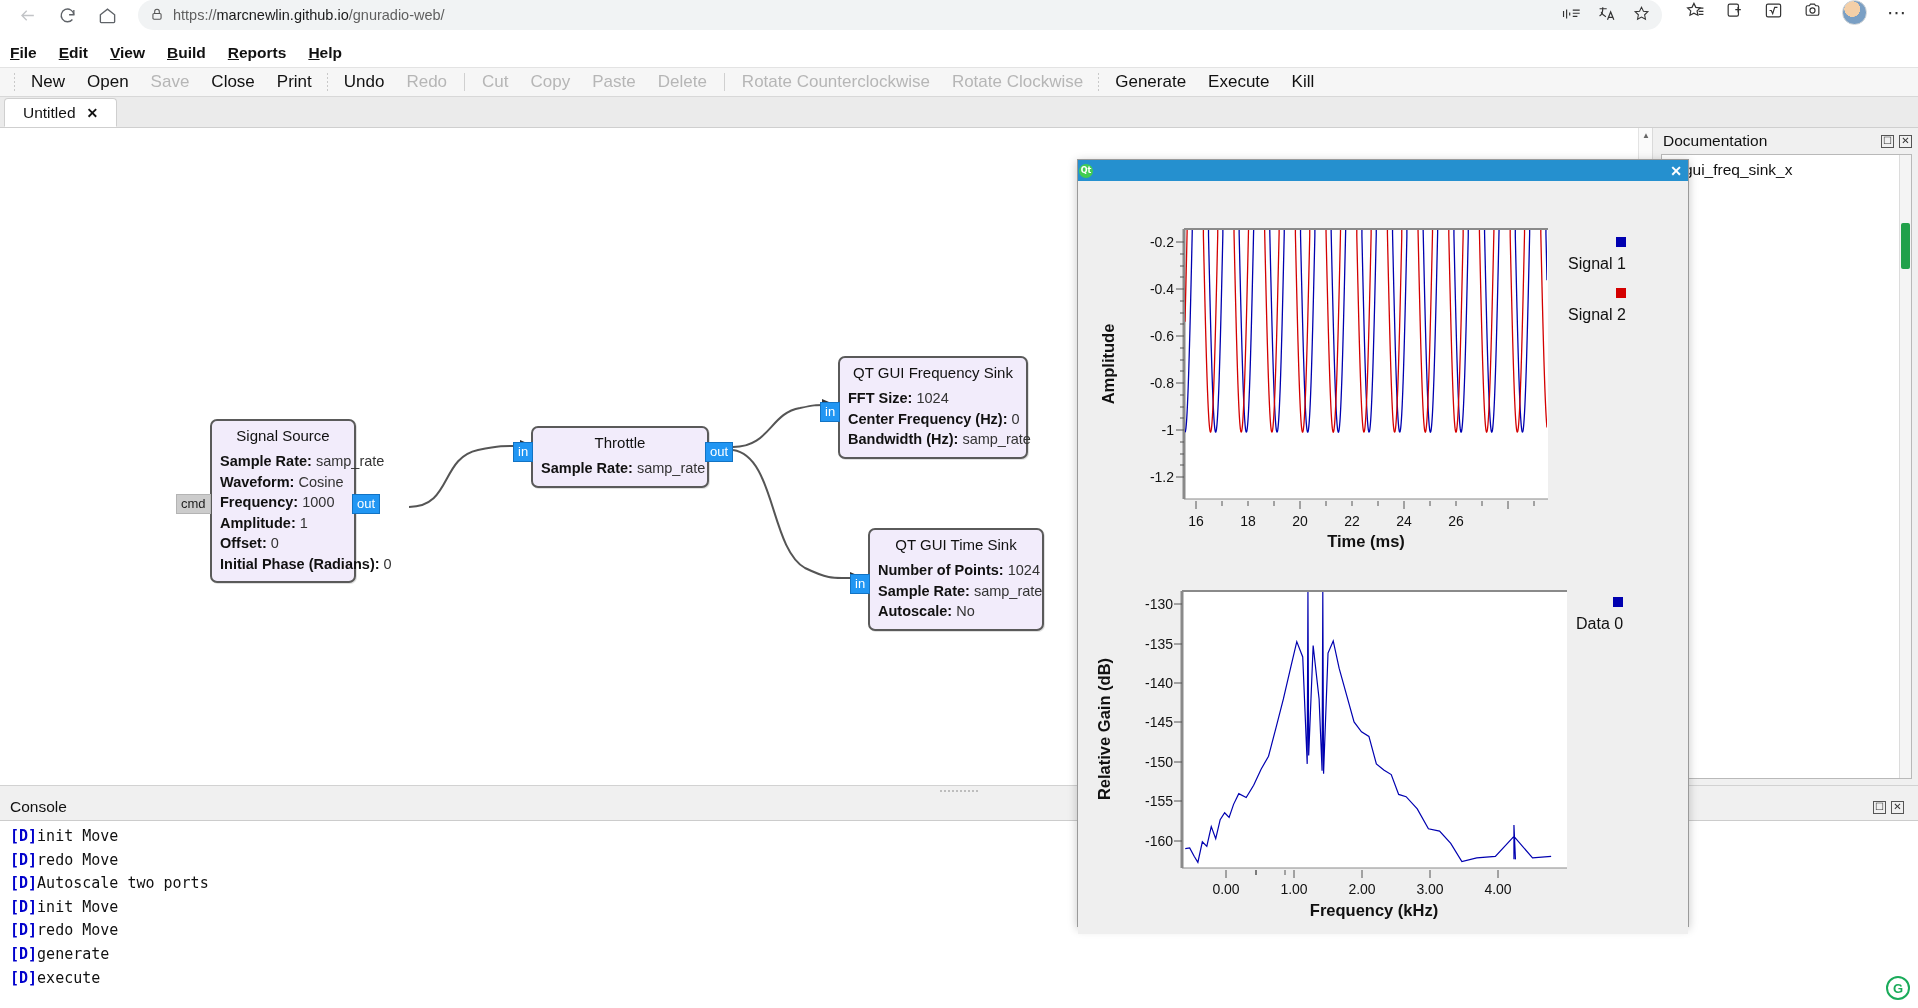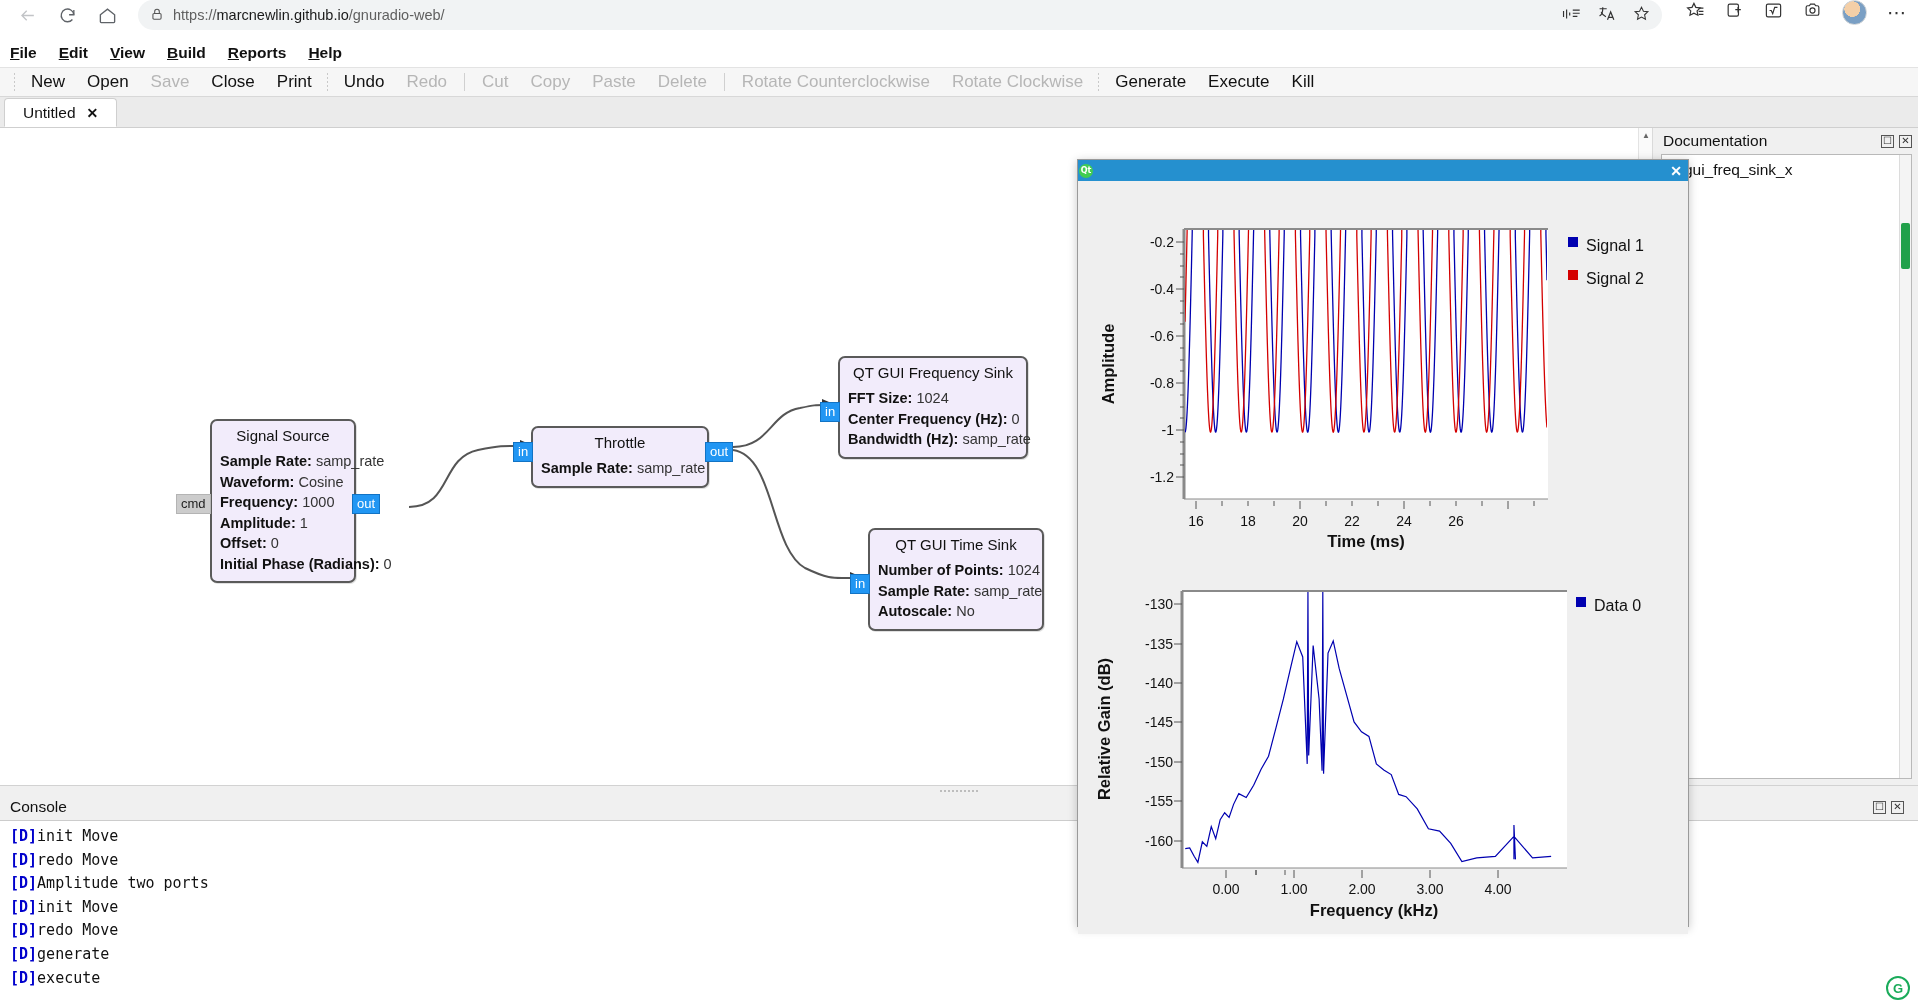--- a/index.html
+++ b/index.html
@@ -266,21 +266,21 @@
     margin-left: auto; color: #ffffff; font-size: 14px; font-weight: bold;
     line-height: 1;
   }
   #qt-body { padding: 0; height: calc(100% - 21px); background: #ec4899; margin-top: 8px; }
   .plot-wrap { position: relative; }
   .legend {
     position: absolute;
     font-size: 16px;
     color: #111;
   }
-  .legend .lrow { display: flex; align-items: flex-start; gap: 8px; margin-bottom: 15px; }
+  .legend .lrow { display: flex; align-items: flex-end; gap: 8px; margin-bottom: 15px; flex-direction: column; }
   .legend .swatch { width: 10px; height: 10px; display: inline-block; }
 
   
   #bottom-right-badge {
     position: absolute; right: 8px; bottom: 8px;
     width: 24px; height: 24px; border-radius: 50%;
     border: 2px solid #1aab5a; color: #1aab5a;
     display: flex; align-items: center; justify-content: center;
     font-size: 13px; font-weight: bold;
     background: #ffffff;
@@ -487,21 +487,21 @@
   <div id="console-head" class="pane-head">
     <span>Console</span>
     <span class="pane-icons" style="margin-left:auto;padding-right:8px;">
       <span>☐</span>
       <span>✕</span>
     </span>
   </div>
   <div id="console-body">
     <div><span class="lvl">[D]</span><span>init Move</span></div>
     <div><span class="lvl">[D]</span><span>redo Move</span></div>
-    <div><span class="lvl">[D]</span><span>Amplitude two ports</span></div>
+    <div><span class="lvl">[D]</span><span>Autoscale two ports</span></div>
     <div><span class="lvl">[D]</span><span>init Move</span></div>
     <div><span class="lvl">[D]</span><span>redo Move</span></div>
     <div><span class="lvl">[D]</span><span>generate</span></div>
     <div><span class="lvl">[D]</span><span>execute</span></div>
   </div>
 </div>
 
 <div id="qt-window">
   <div id="qt-titlebar">
     <div id="qt-logo">Qt</div>

